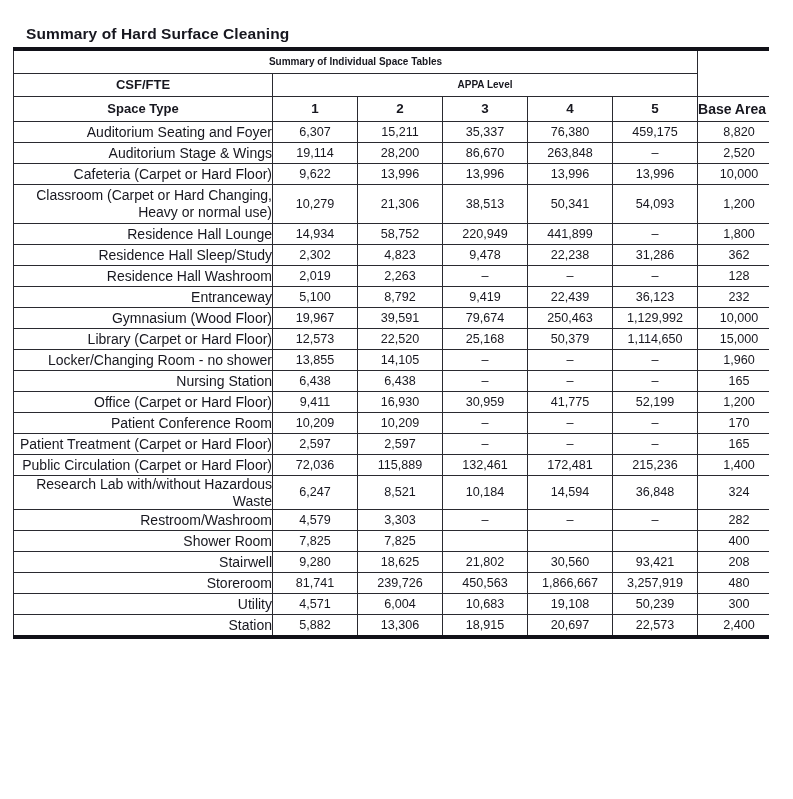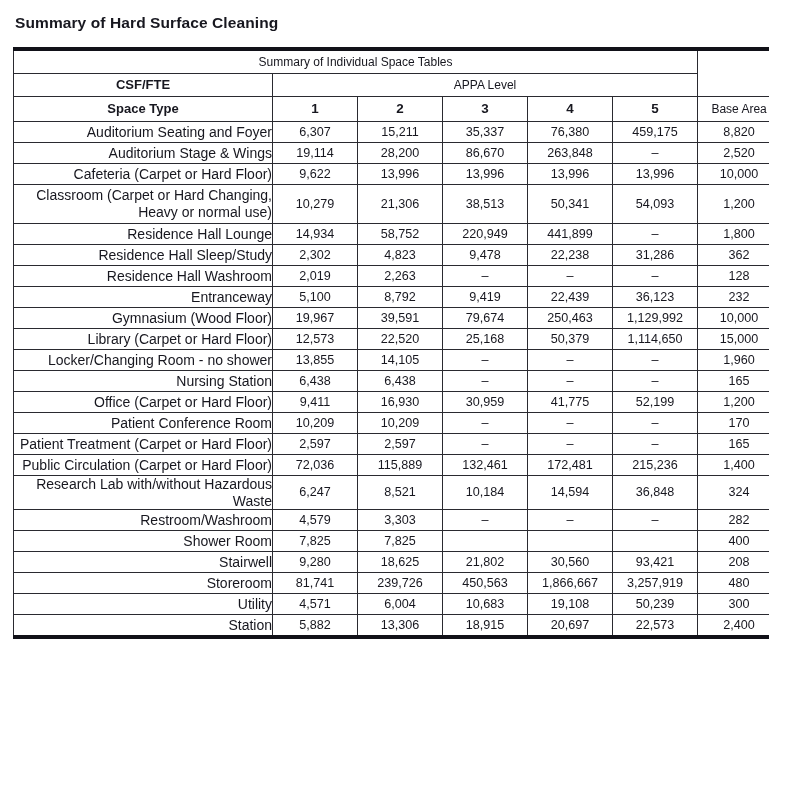--- a/index.html
+++ b/index.html
@@ -12,21 +12,21 @@
     height: 799px;
     font-family: "Liberation Sans", "DejaVu Sans", sans-serif;
     color: #1a1a22;
     -webkit-font-smoothing: antialiased;
   }
   #page {
     position: relative;
     width: 769px;
     height: 799px;
     box-sizing: border-box;
-    padding: 2px;
+    padding: 13px;
     overflow: hidden;
   }
   .page-title {
     font-size: 15.5px;
     font-weight: bold;
     letter-spacing: 0.1px;
     color: #17171f;
     margin: 0;
     padding: 11px 0 0 13px;
     line-height: 20px;
@@ -63,41 +63,41 @@
 
   
   th.h-center {
     text-align: center;
     font-weight: bold;
     font-size: 12.6px;
     height: 22px;
     padding: 2px 4px;
   }
   th.h-span {
-    font-weight: normal;
-    font-size: 12px;
+    font-weight: bold;
+    font-size: 10px;
   }
   th.h-blank-r { }
   th.h-num {
     text-align: center;
     font-weight: bold;
     font-size: 13.4px;
     height: 24px;
     padding: 2px 4px;
   }
   th.h-label {
     text-align: center;
     font-weight: bold;
     font-size: 13px;
     padding: 3px 6px;
   }
   th.h-basearea {
-    text-align: center;
-    font-weight: normal;
-    font-size: 12px;
+    text-align: left;
+    font-weight: bold;
+    font-size: 14px;
     padding: 3px 4px;
   }
 
   
   td.space {
     text-align: right;
     padding: 4px 4px 4px 7px;
     font-size: 14px;
     height: 20px;
   }

